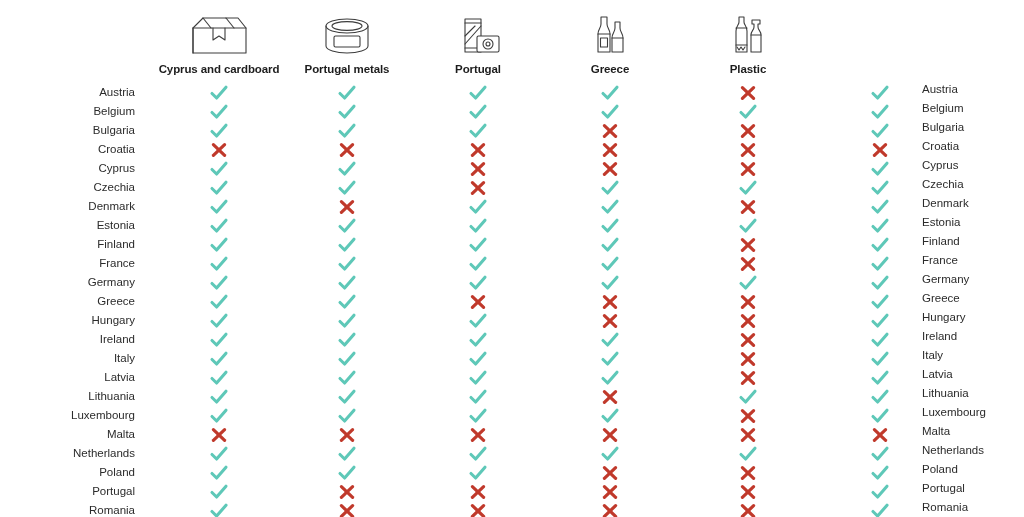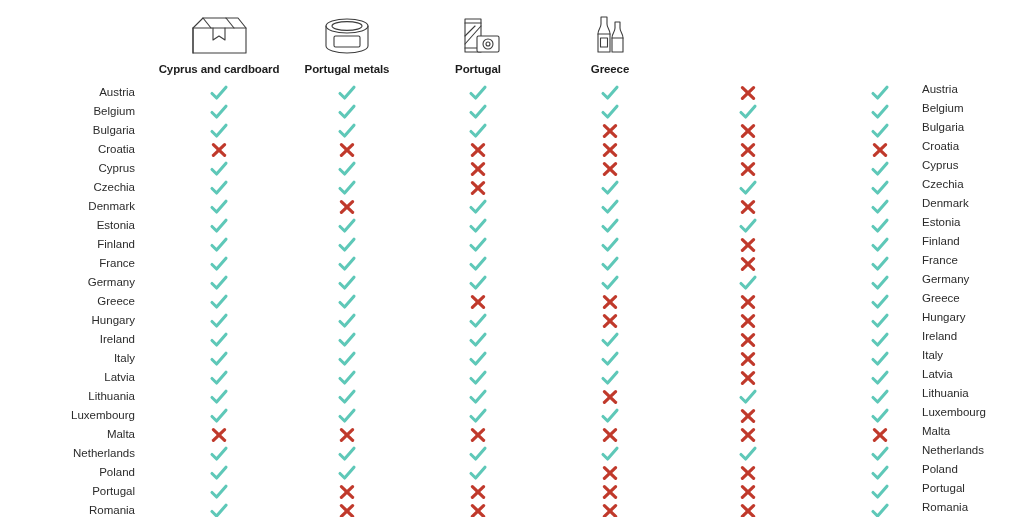--- a/index.html
+++ b/index.html
@@ -165,20 +165,33 @@
           <path d="M22 3 L28 3 L28 10 C28 14 31 15 31 20 L31 38 L19 38 L19 20 C19 15 22 14 22 10 Z" fill="#ffffff"></path>
           <path d="M19 20 L31 20"></path>
           <rect x="21.5" y="24" width="7" height="9"></rect>
           <path d="M36 8 L41 8 L41 14 C41 18 44 19 44 24 L44 38 L33 38 L33 24 C33 19 36 18 36 14 Z" fill="#ffffff"></path>
           <path d="M33 24 L44 24"></path>
         </svg>
       </div>
       <div class="material-label">Greece</div>
     </div>
 
+    <div class="material-head" style="left:682px;">
+      <div class="material-icon">
+        <svg width="62" height="44" viewBox="0 0 62 44" fill="none" stroke="#3c3c3c" stroke-width="1.1" stroke-linejoin="round" stroke-linecap="round">
+          <path d="M22 3 L27 3 L27 8 C27 11 30 12 30 17 L30 38 L19 38 L19 17 C19 12 22 11 22 8 Z" fill="#ffffff"></path>
+          <path d="M19 14 L30 14"></path>
+          <path d="M19 31 L30 31"></path>
+          <path d="M20 33 L22 36 L24 33 L26 36 L28 33"></path>
+          <path d="M35 6 L43 6 L43 10 L41 10 L41 13 C41 16 44 17 44 21 L44 38 L34 38 L34 21 C34 17 37 16 37 13 L37 10 L35 10 Z" fill="#ffffff"></path>
+          <path d="M34 21 L44 21"></path>
+        </svg>
+      </div>
+      <div class="material-label">Plastic</div>
+    </div>
 
 
   </div>
 
   <div class="country-col-left">
       <div class="country-name" style="top: 86px;">Austria</div>
       <div class="country-name" style="top: 105px;">Belgium</div>
       <div class="country-name" style="top: 124px;">Bulgaria</div>
       <div class="country-name" style="top: 143px;">Croatia</div>
       <div class="country-name" style="top: 162px;">Cyprus</div>

